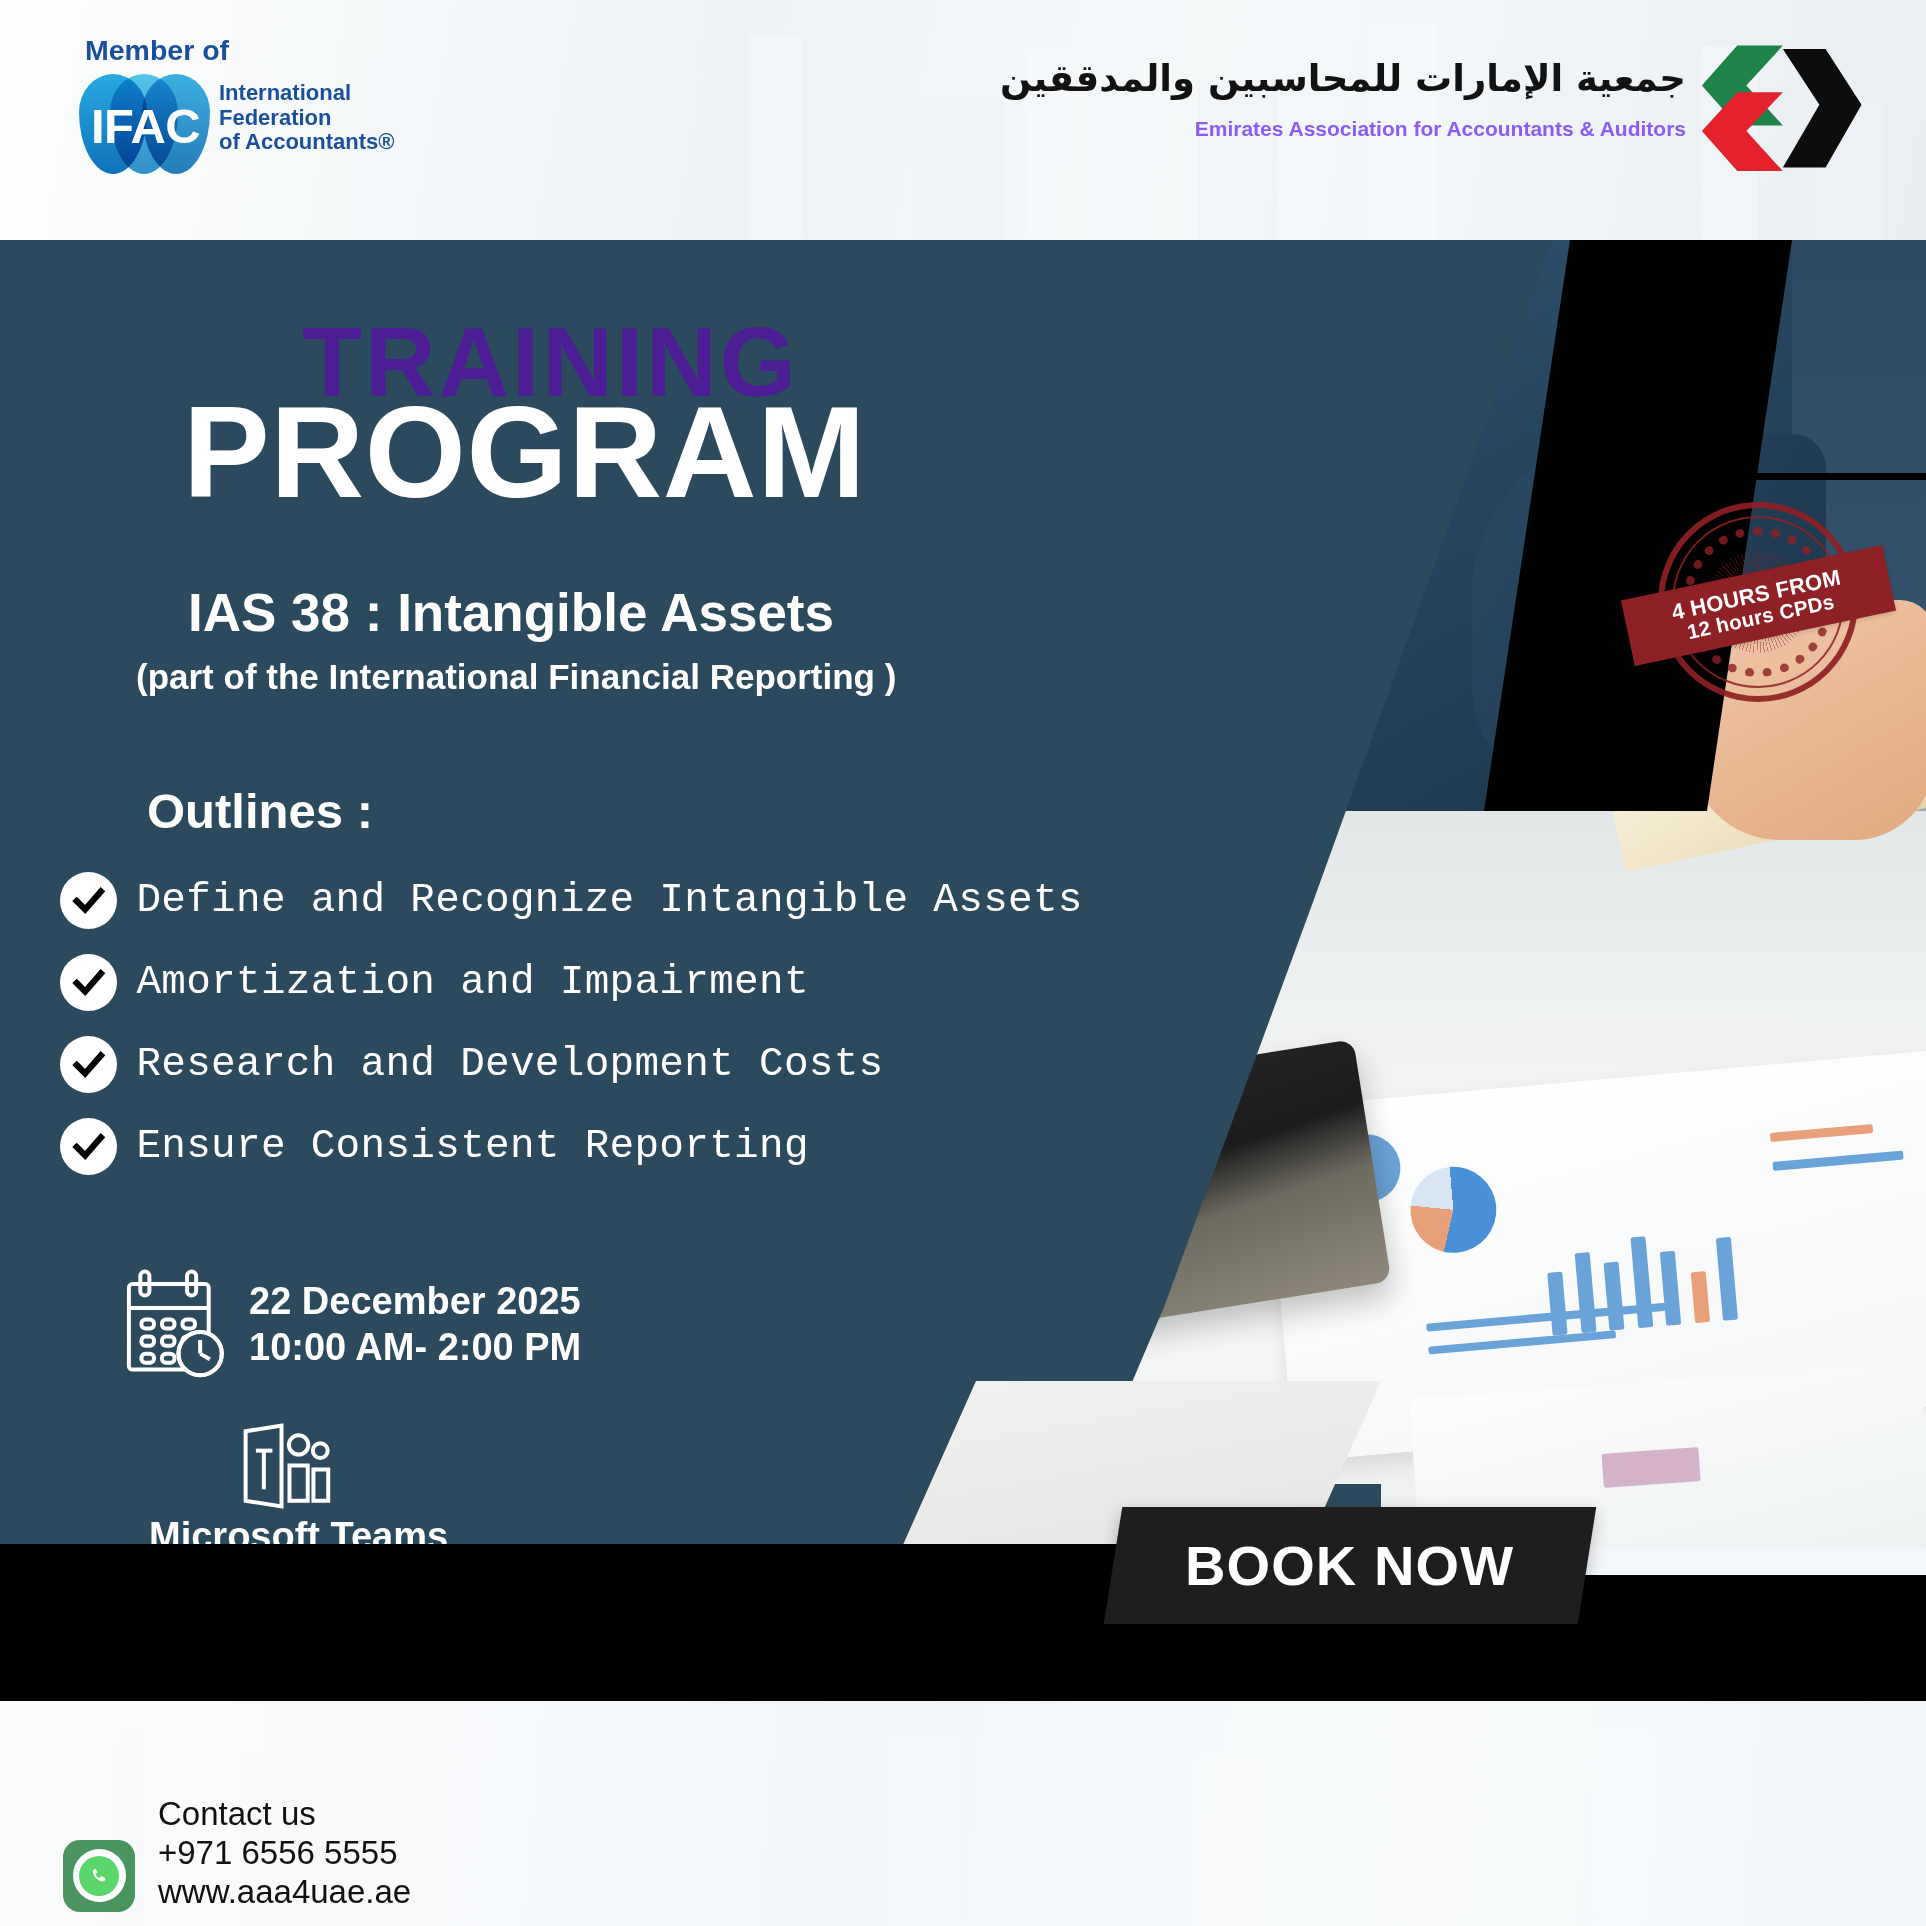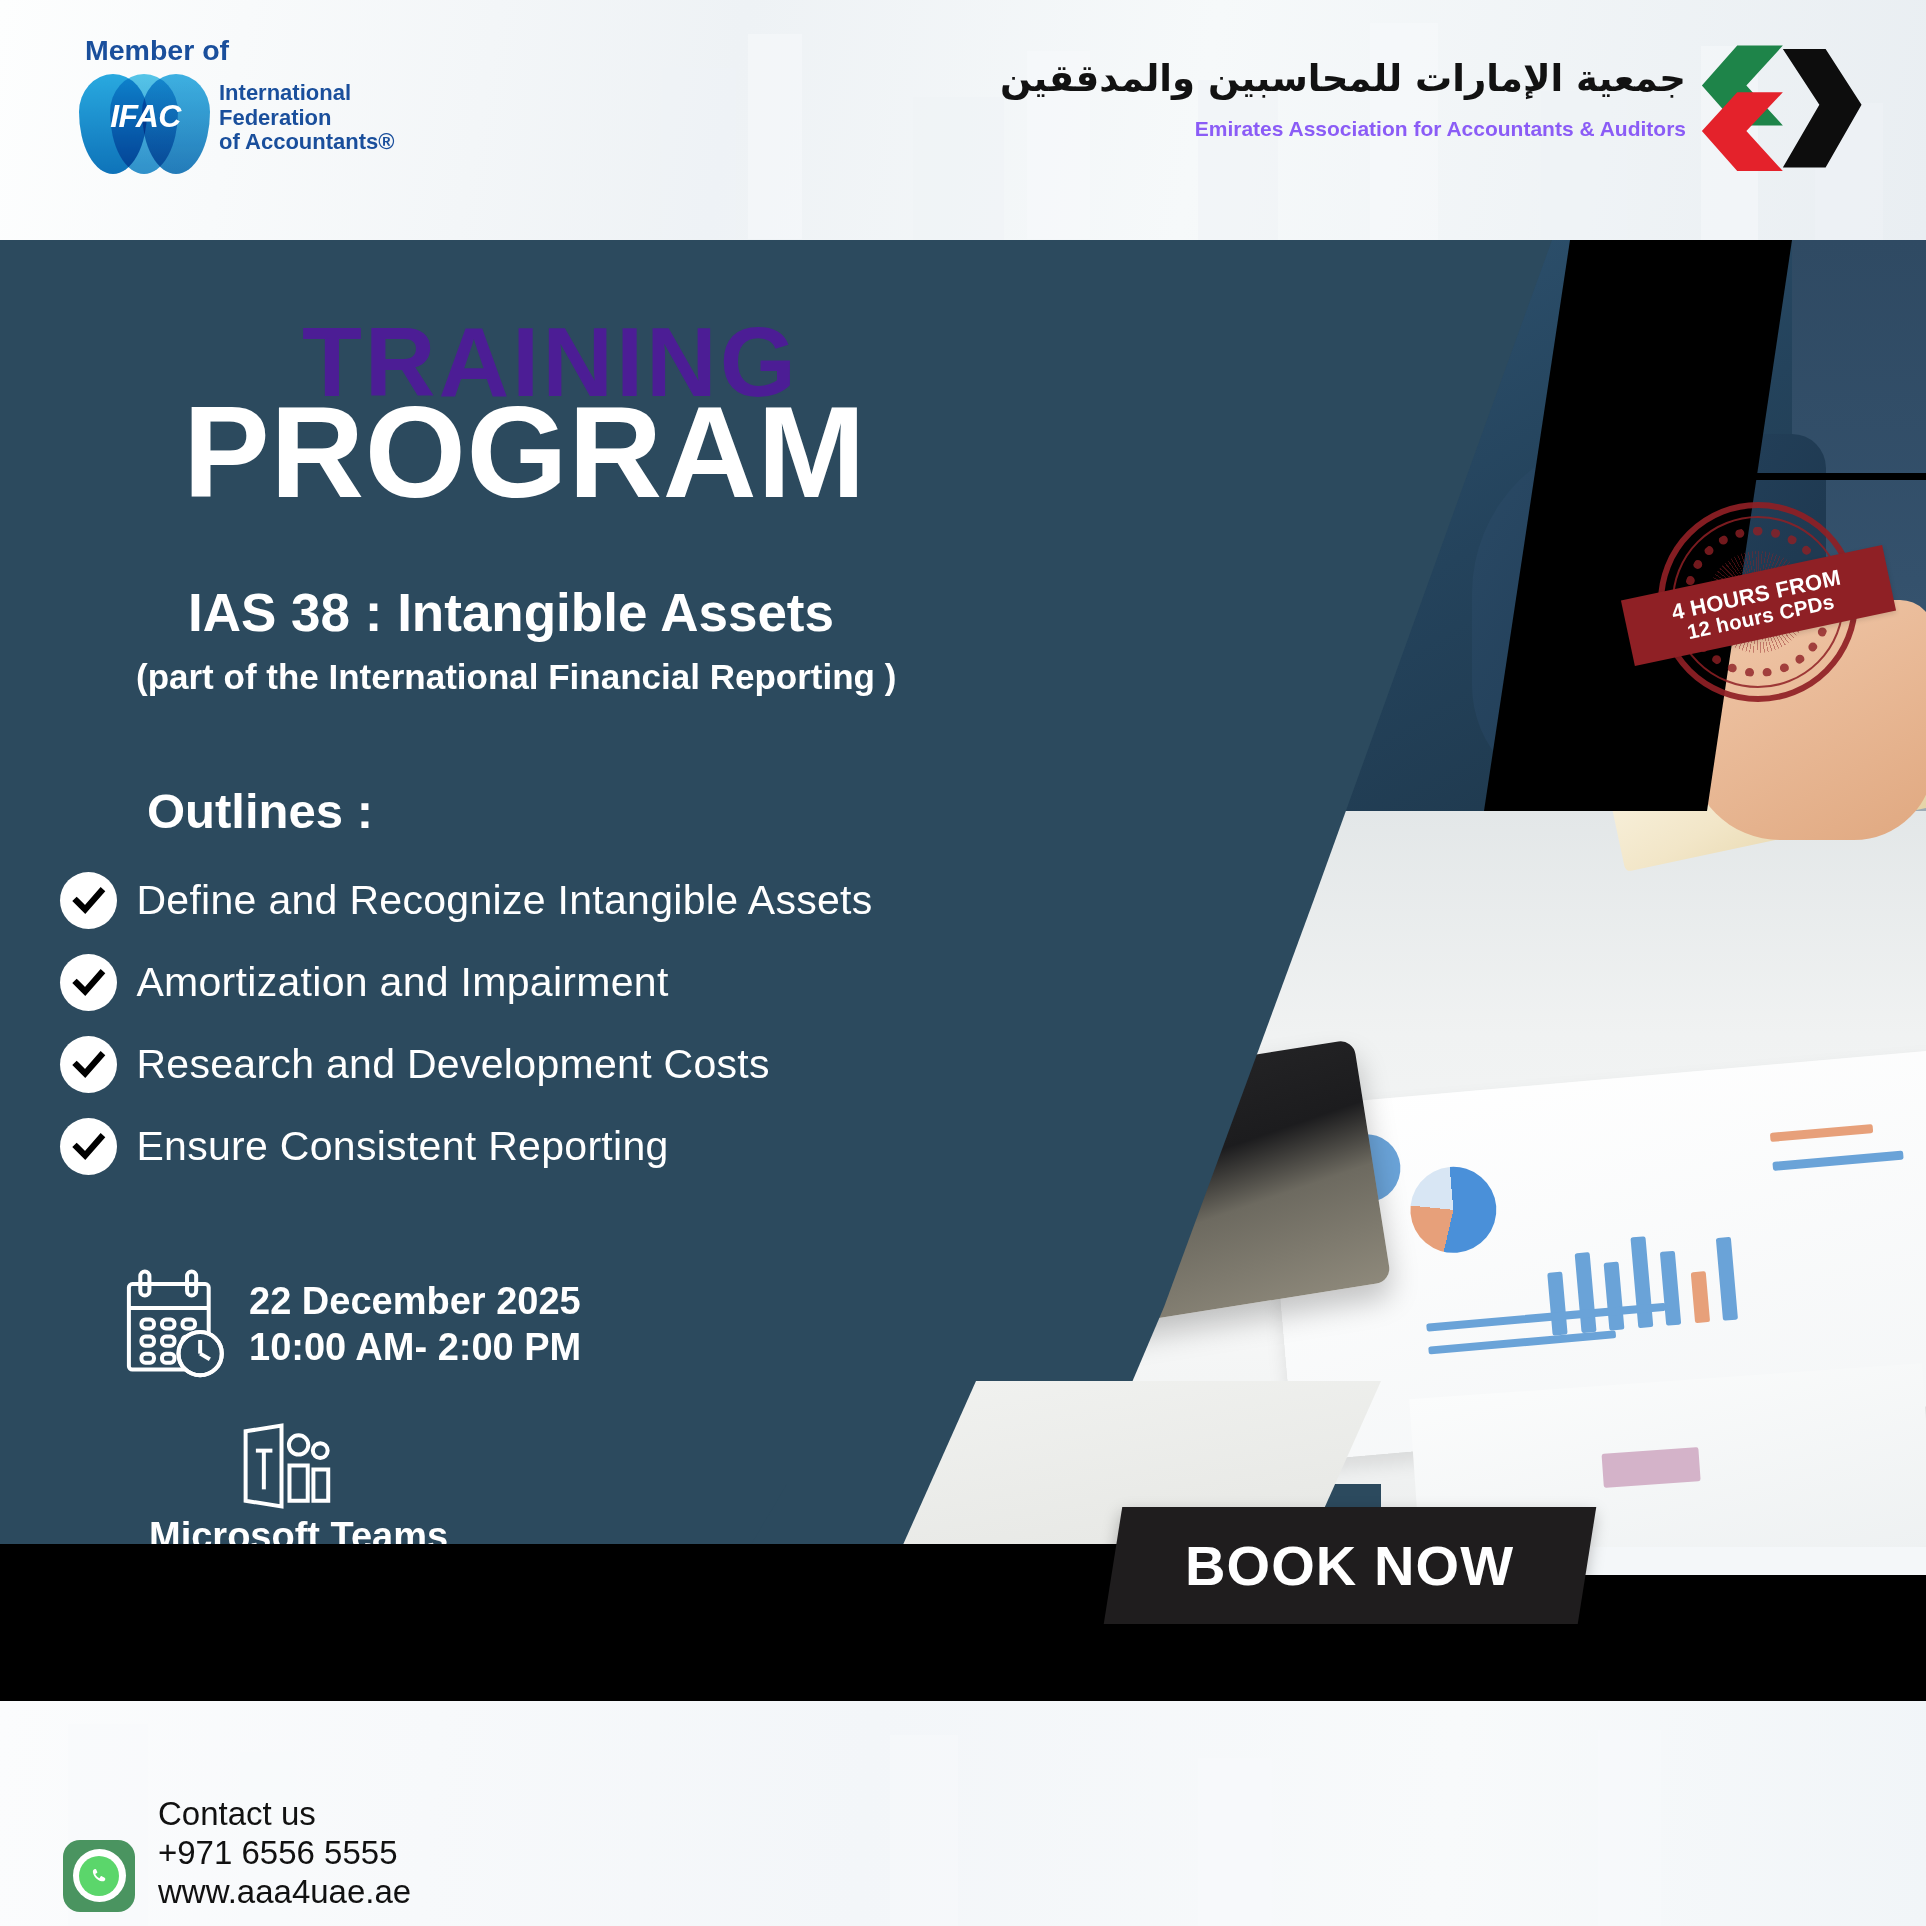--- a/index.html
+++ b/index.html
@@ -174,23 +174,23 @@
     position:absolute;top:0;width:68px;height:100px;
     border-radius:50% 50% 50% 50%/ 38% 38% 62% 62%;
     mix-blend-mode:multiply;
   }
   .ifac-txt{
     position:absolute;left:151px;top:47px;
     color:#1a4f9c;font-size:22px;line-height:1.12;font-weight:bold;
   }
   .ifac-word{
     position:absolute;left:22px;top:64px;width:111px;height:57px;
-    color:#fff;font-size:32px;font-weight:bold;letter-spacing:-0.6px;
+    color:#fff;font-size:49px;font-weight:bold;letter-spacing:-0.6px;
     font-family:"Liberation Sans",sans-serif;
-    text-align:center;z-index:5;font-style:italic;
+    text-align:center;z-index:5;
   }
 
   .eaaa{position:absolute;right:57px;top:57px;width:628px;height:108px;}
   .eaaa-ar{
     position:absolute;right:183px;top:0;font-size:37px;font-weight:bold;color:#121212;
     direction:rtl;white-space:nowrap;font-family:"DejaVu Sans",sans-serif;
   }
   .eaaa-en{
     position:absolute;right:183px;top:60px;font-size:21px;font-weight:bold;color:#8b5cf6;
     white-space:nowrap;
@@ -230,21 +230,21 @@
     display:flex;align-items:center;margin-bottom:16px;height:66px;
   }
   .check{
     width:57px;height:57px;border-radius:50%;background:#fff;
     display:flex;align-items:center;justify-content:center;flex:0 0 auto;
     margin-right:19.4px;
   }
   .check svg{width:35px;height:35px;}
   .outline-txt{
     color:#fff;font-size:41px;font-weight:400;letter-spacing:0.3px;
-    font-family:Liberation Sans, sans-serif;white-space:nowrap;
+    font-family:Liberation Mono, monospace;white-space:nowrap;
   }
 
   
   .info-date{position:absolute;left:123px;top:1267px;display:flex;align-items:center;}
   .icon-cal{width:103px;height:114px;flex:0 0 auto;}
   .date-txt{margin-left:23px;color:#fff;font-weight:bold;font-size:38px;line-height:1.22;
     font-family:"Liberation Sans",sans-serif;}
 
   .info-plat{position:absolute;left:123px;top:1421px;display:flex;align-items:center;flex-direction:column;}
   .icon-teams{width:97px;height:94px;flex:0 0 auto;}

